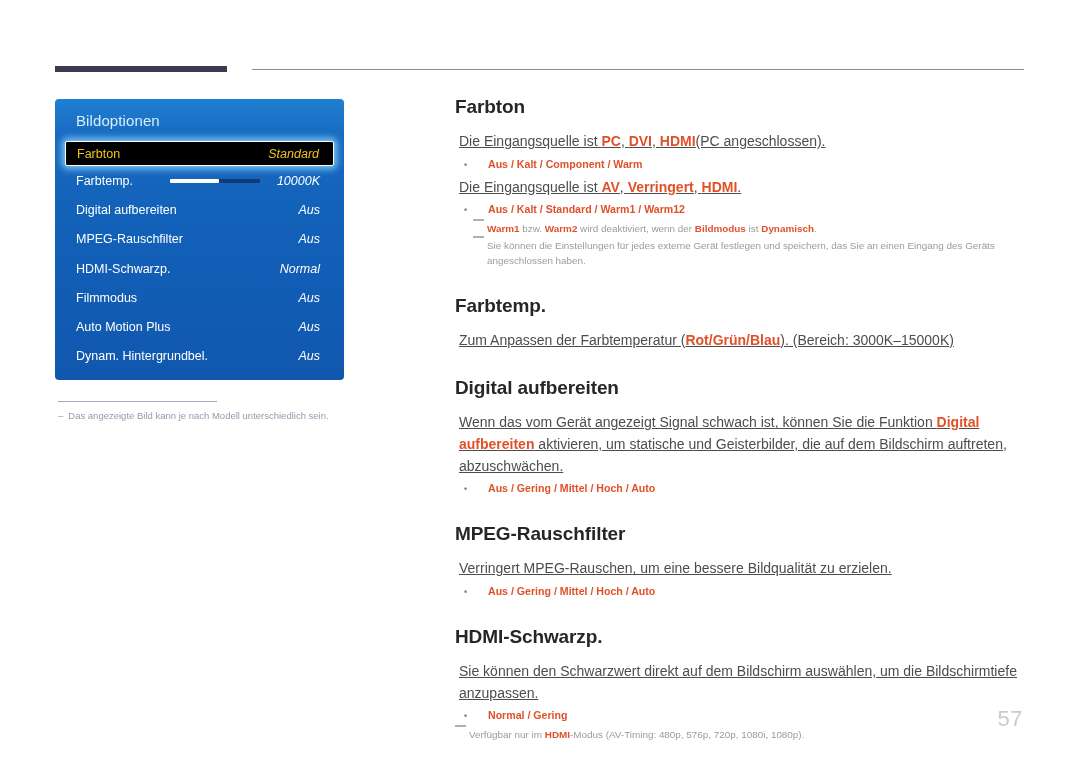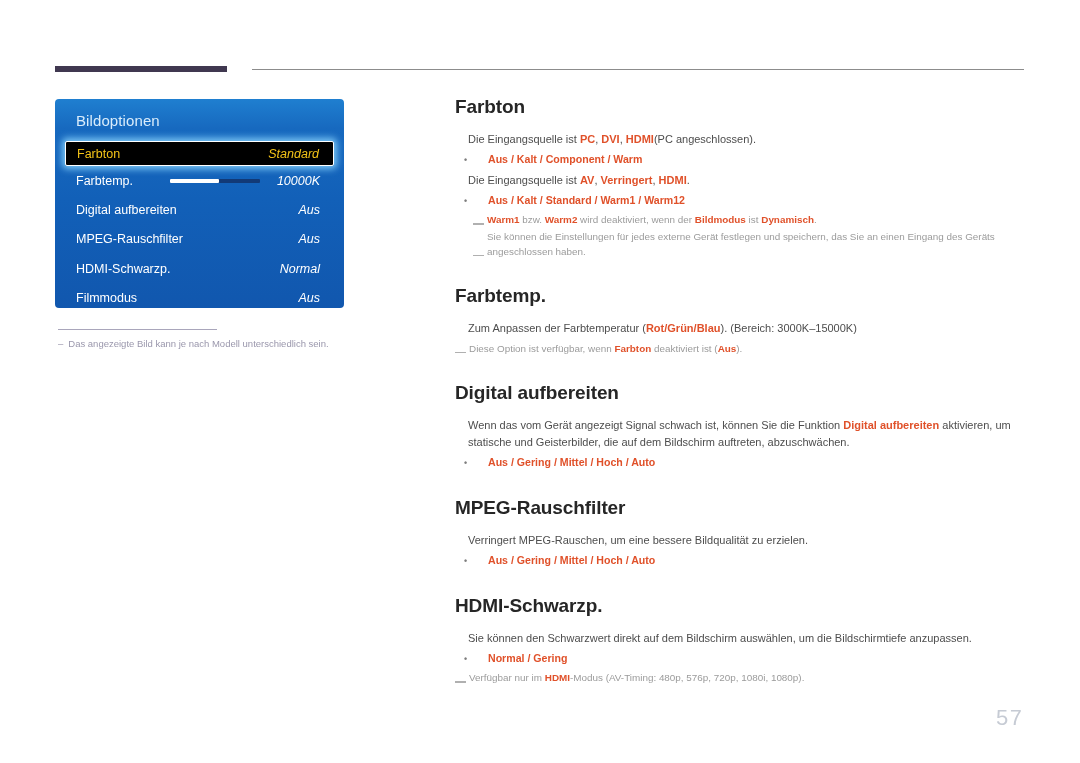--- a/index.html
+++ b/index.html
@@ -44,21 +44,21 @@
   
   .left-col {
     position: absolute;
     left: 55px;
     top: 99px;
     width: 289px;
   }
 
   .osd-panel {
     width: 289px;
-    height: 209px;
+    height: 281px;
     border-radius: 4px;
     background: linear-gradient(to bottom, #1f7fd0 0%, #1769bf 14%, #1260b8 48%, #1157ae 100%);
     box-sizing: border-box;
     padding: 0;
     position: relative;
     overflow: hidden;
   }
   .osd-title {
     color: #d9ecfb;
     font-size: 15px;
@@ -159,24 +159,25 @@
     font-weight: bold;
     color: #262626;
     margin: 0 0 13px 0;
     letter-spacing: -0.1px;
   }
   .sec + .sec {
     margin-top: 26px;
   }
 
   p.body {
-    font-size: 11px;
+    font-size: 14px;
     line-height: 1.55;
     color: #4d4d4d;
-    margin: 0 0 4px 13px;
+    margin: 0 0 4px 4px;
+    text-decoration: underline;
   }
   .accent {
     color: #e0512a;
     font-weight: bold;
   }
 
   ul.opts {
     list-style: none;
     margin: 3px 0 4px 0;
     padding: 0 0 0 9px;
@@ -191,21 +192,21 @@
   }
   ul.opts li .bullet {
     color: #7d7d7d;
     font-size: 9px;
     width: 24px;
     flex: 0 0 24px;
   }
 
   .note {
     display: flex;
-    align-items: flex-end;
+    align-items: flex-start;
     font-size: 9.9px;
     color: #9b9b9b;
     line-height: 1.5;
     margin: 2px 0 0 0;
   }
   .note.indent {
     margin-left: 18px;
   }
   .note .ndash {
     flex: 0 0 auto;
@@ -221,21 +222,20 @@
   }
 
   
   .page-number {
     position: absolute;
     right: 57px;
     bottom: 31px;
     font-size: 22px;
     color: #c6cbd4;
     letter-spacing: .5px;
-    font-family: Liberation Mono, monospace;
   }
 </style>
 </head>
 <body>
 
 <div class="header-rules">
   <div class="rule-thick"></div>
   <div class="rule-thin"></div>
 </div>
 
@@ -318,24 +318,20 @@
         <span class="ntext"><span class="accent">Warm1</span><span> bzw. </span><span class="accent">Warm2</span><span> wird deaktiviert, wenn der </span><span class="accent">Bildmodus</span><span> ist </span><span class="accent">Dynamisch</span><span>.</span></span>
       </div>
       <div class="note indent">
         <span class="ndash"></span>
         <span class="ntext"><span>Sie können die Einstellungen für jedes externe Gerät festlegen und speichern, das Sie an einen Eingang des Geräts angeschlossen haben.</span></span>
       </div>
     </section>
     <section class="sec">
       <h2 class="sec-title">Farbtemp.</h2>
       <p class="body"><span>Zum Anpassen der Farbtemperatur (</span><span class="accent">Rot/Grün/Blau</span><span>). (Bereich: 3000K–15000K)</span></p>
-      <div class="note">
-        <span class="ndash"></span>
-        <span class="ntext"><span>Diese Option ist verfügbar, wenn </span><span class="accent">Farbton</span><span> deaktiviert ist (</span><span class="accent">Aus</span><span>).</span></span>
-      </div>
     </section>
     <section class="sec">
       <h2 class="sec-title">Digital aufbereiten</h2>
       <p class="body"><span>Wenn das vom Gerät angezeigt Signal schwach ist, können Sie die Funktion </span><span class="accent">Digital aufbereiten</span><span> aktivieren, um statische und Geisterbilder, die auf dem Bildschirm auftreten, abzuschwächen.</span></p>
       <ul class="opts">
         <li>
           <span class="bullet">•</span>
           <span>Aus / Gering / Mittel / Hoch / Auto</span>
         </li>
       </ul>

